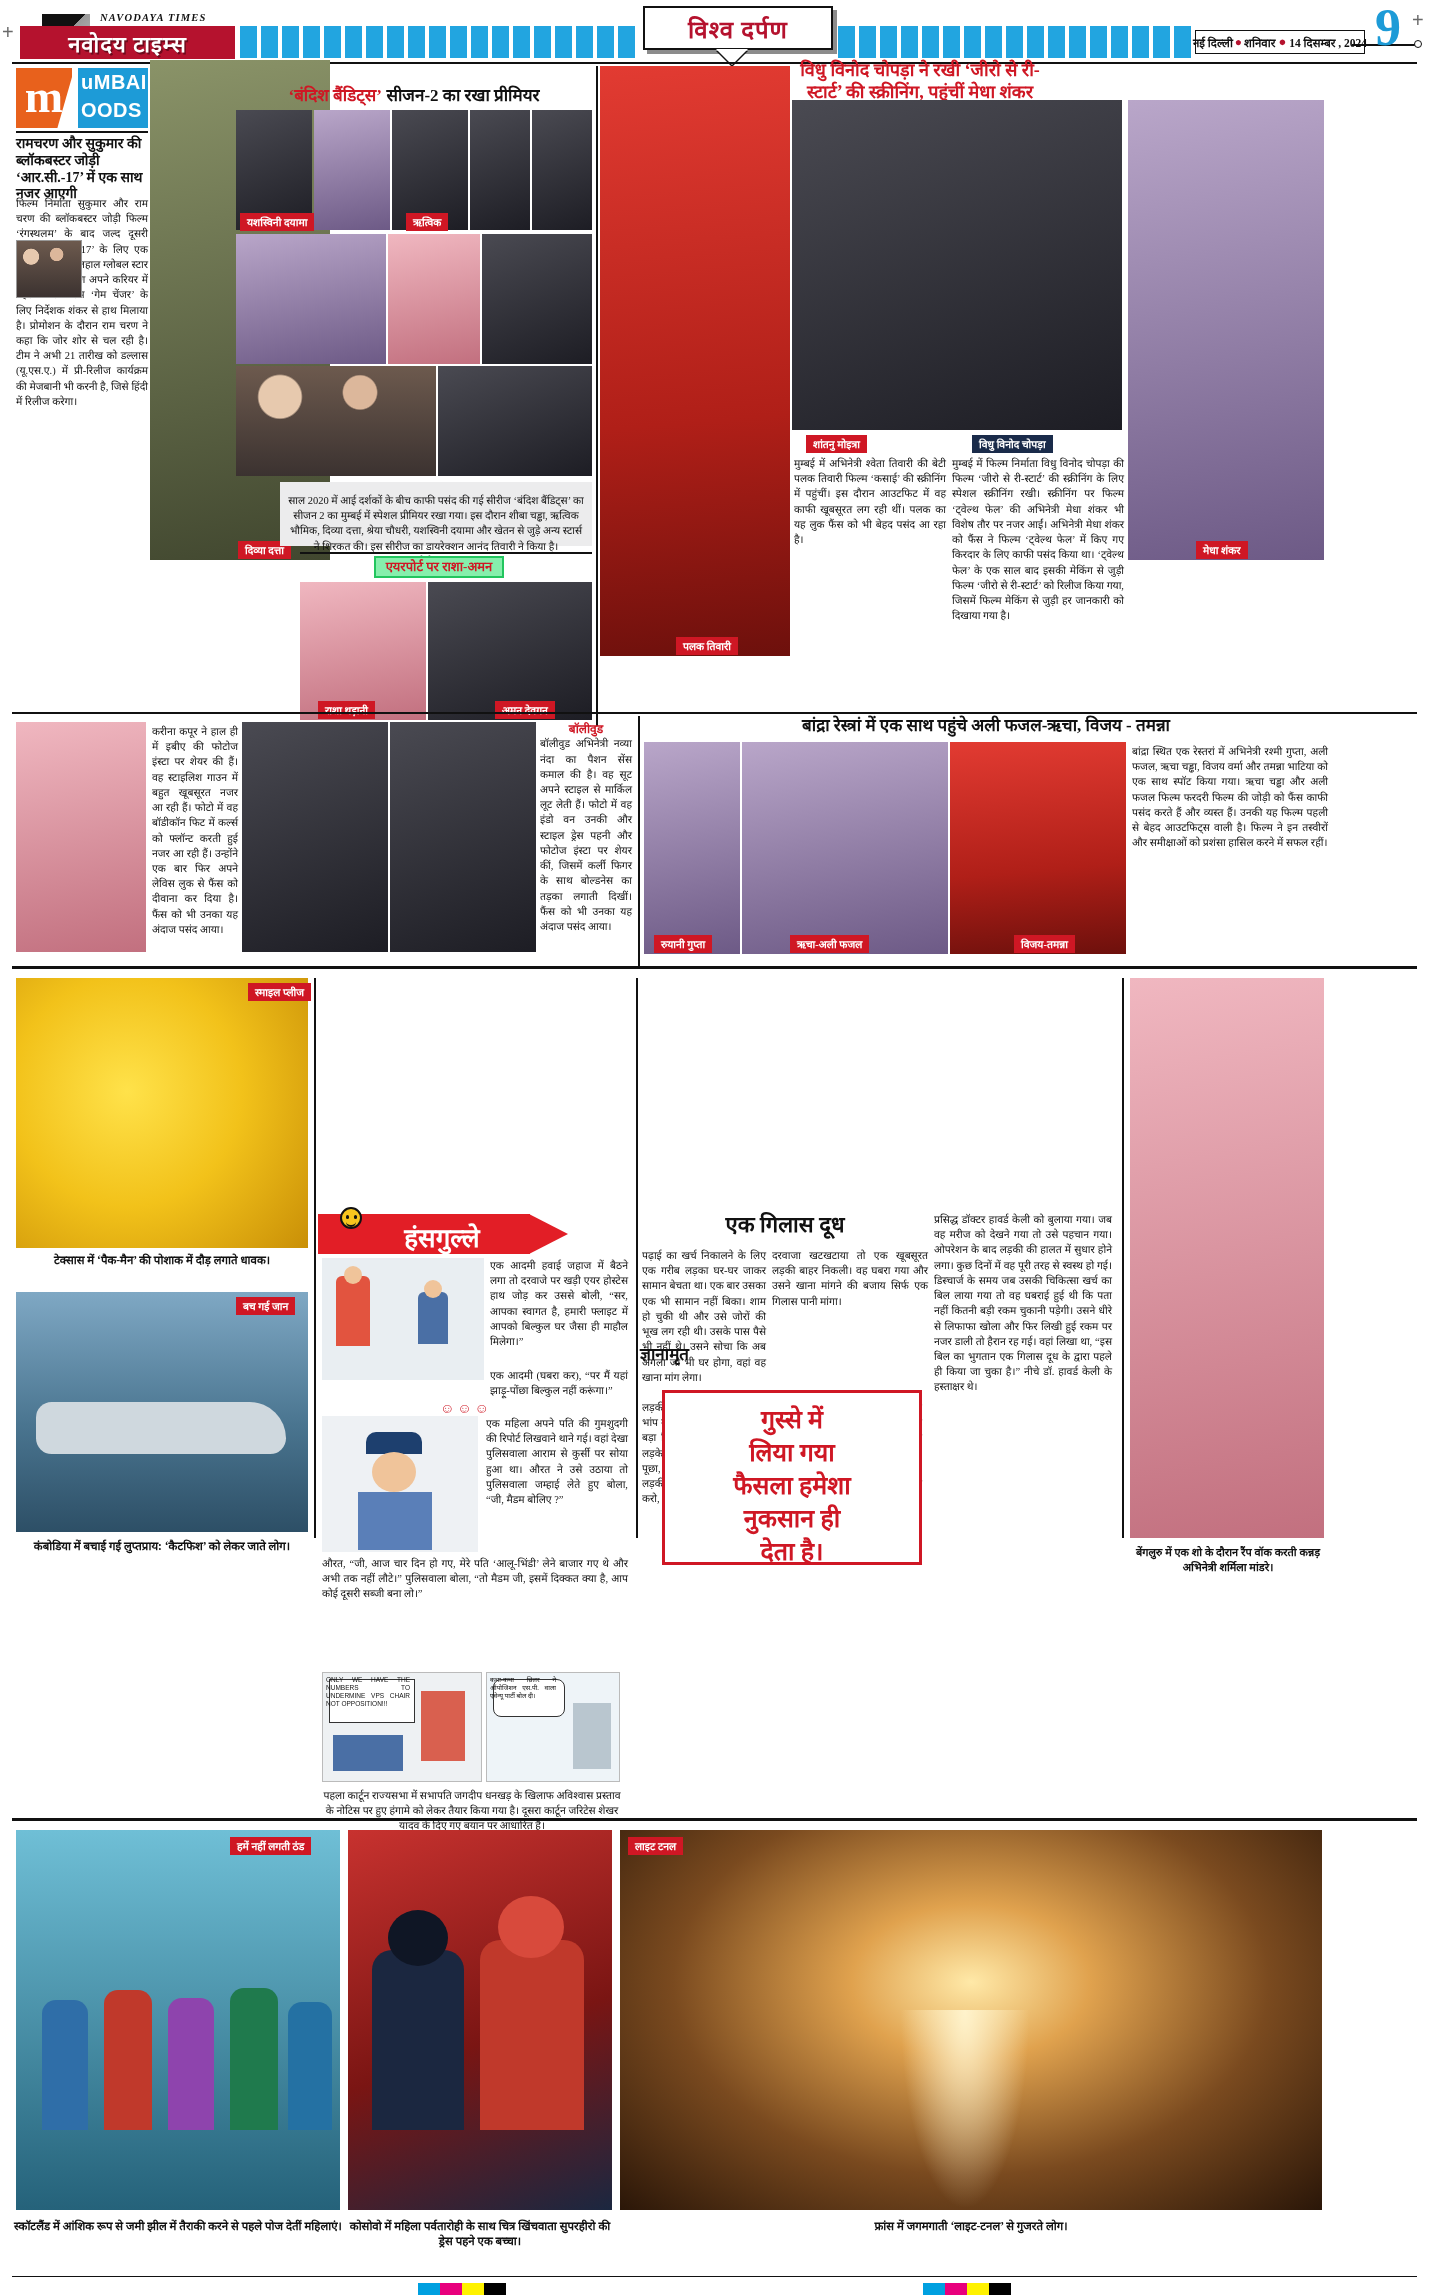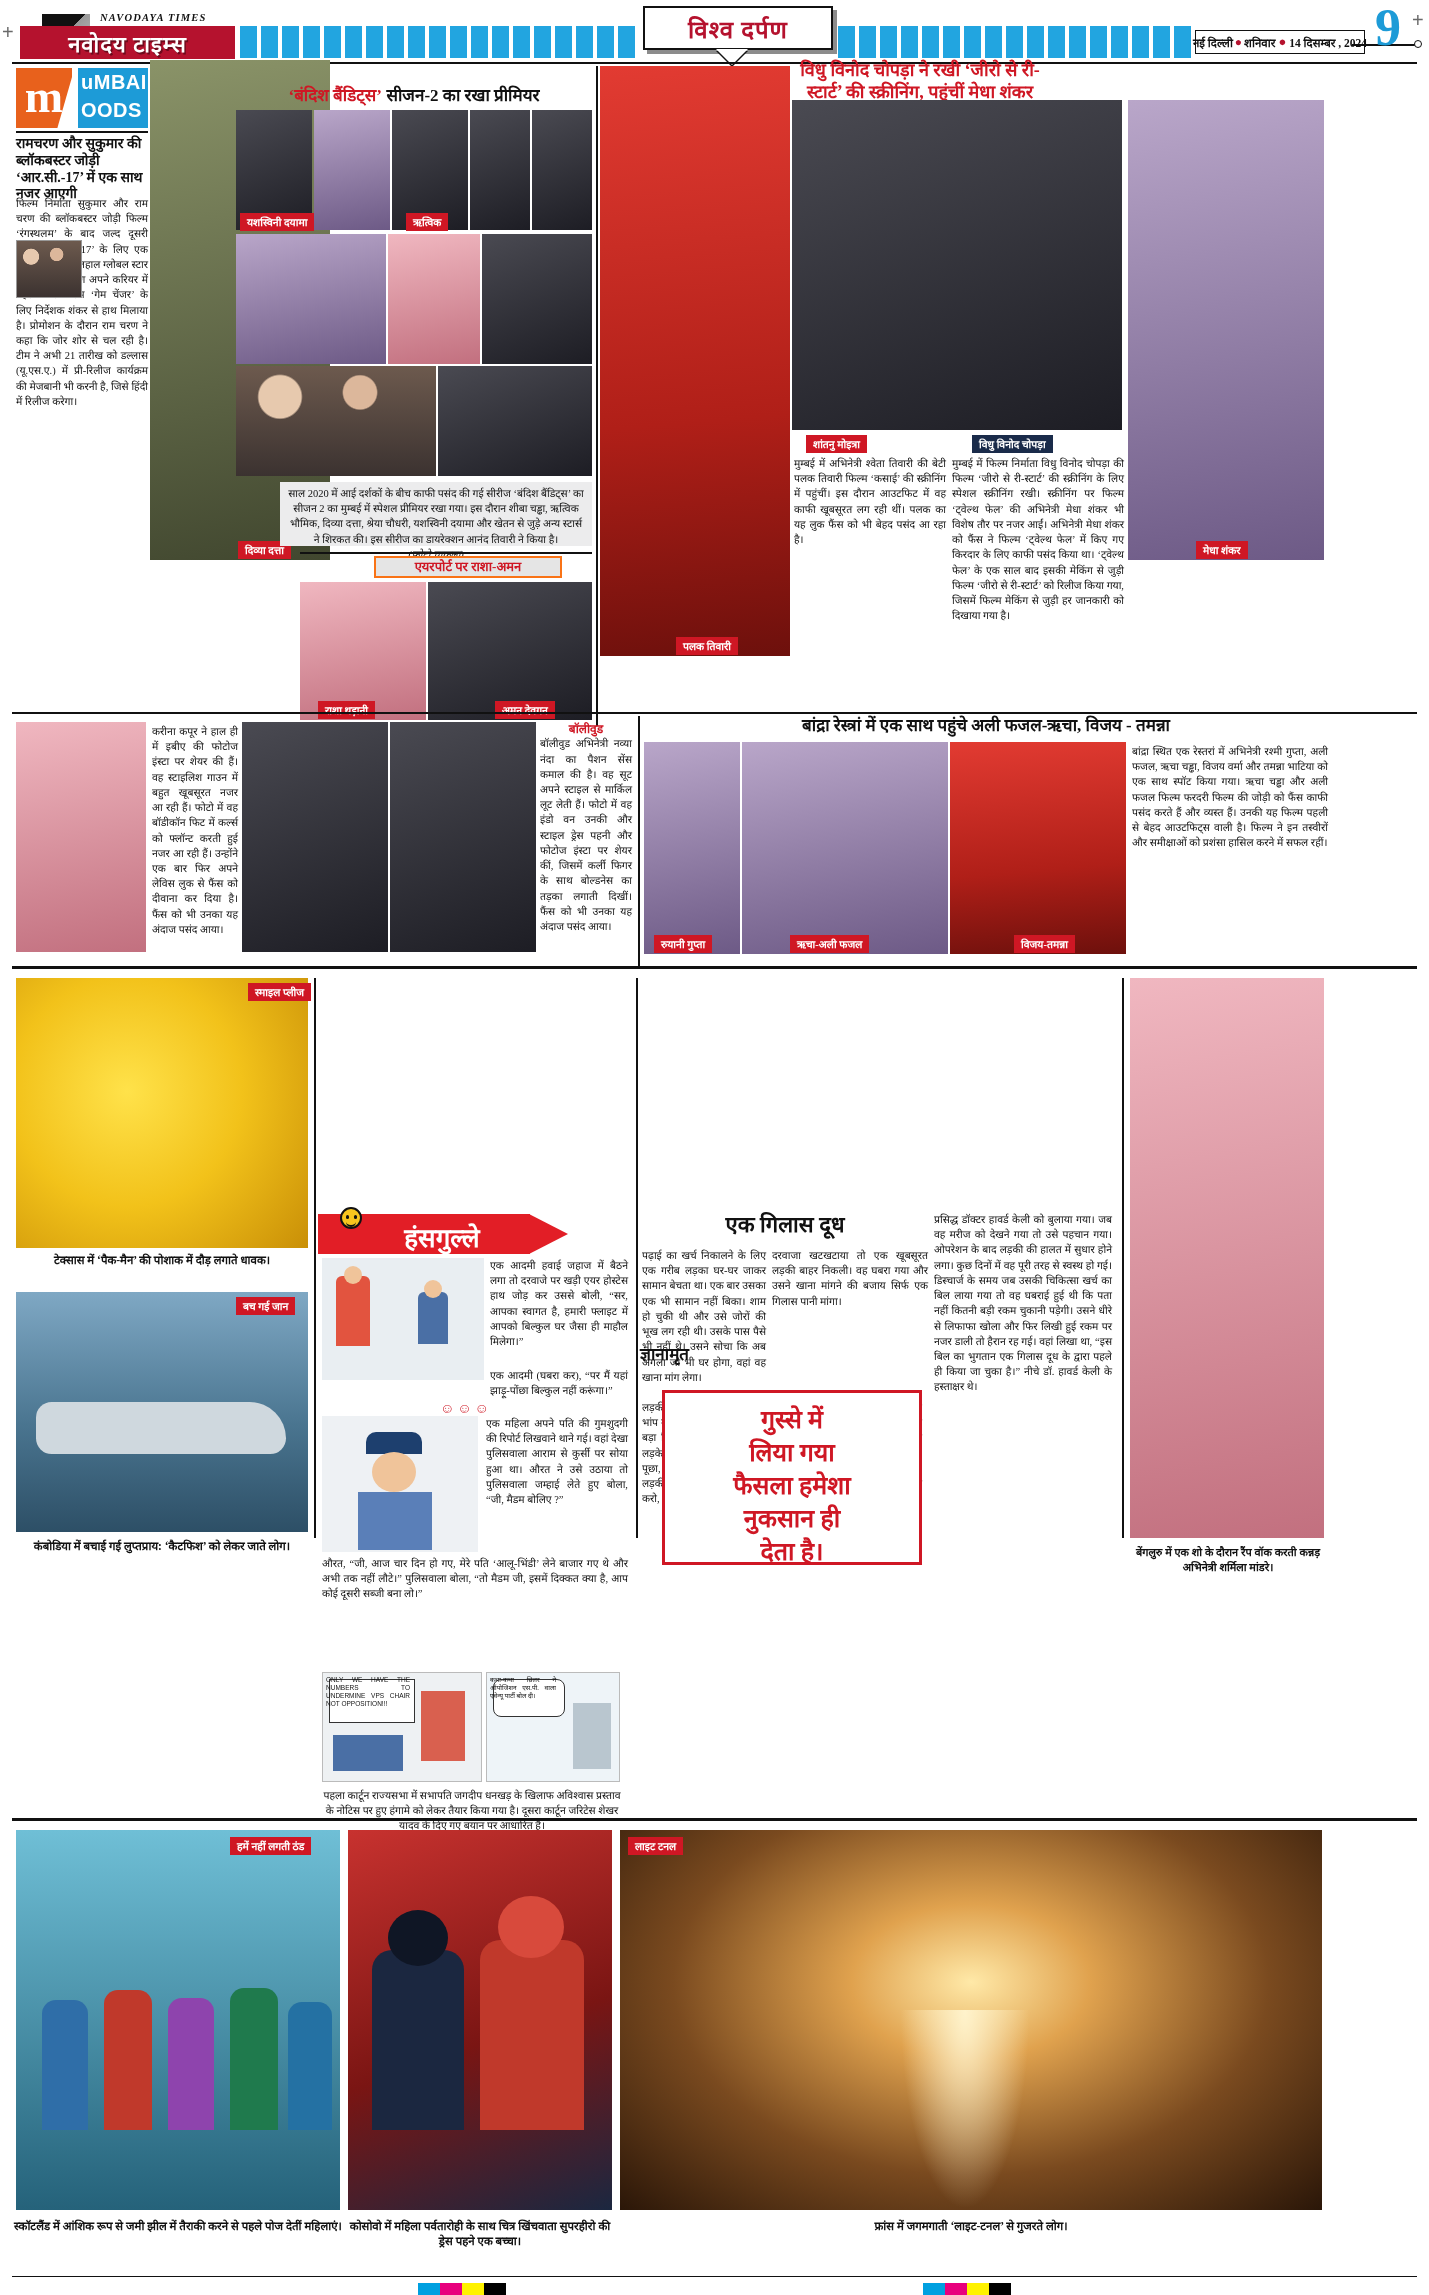--- a/index.html
+++ b/index.html
@@ -289,26 +289,26 @@
   <div class="ph p-dark" style="left:482px;top:234px;width:110px;height:130px;"></div>
 
   <div class="ph p-crowd" style="left:236px;top:366px;width:200px;height:110px;"></div>
   <div class="ph p-dark" style="left:438px;top:366px;width:154px;height:110px;"></div>
 
   <div style="position:absolute;left:452px;top:456px;margin-top:29px;">
     <span class="cap-red">शीबा चड्ढा</span>
   </div>
 
   <div class="greybg" style="position:absolute;left:280px;top:482px;width:312px;height:64px;padding:4px 6px;">
-    <div class="body-txt" style="text-align:center;">साल 2020 में आई दर्शकों के बीच काफी पसंद की गई सीरीज ‘बंदिश बैंडिट्स’ का सीजन 2 का मुम्बई में स्पेशल प्रीमियर रखा गया। इस दौरान शीबा चड्ढा, ऋत्विक भौमिक, दिव्या दत्ता, श्रेया चौधरी, यशस्विनी दयामा और खेतन से जुड़े अन्य स्टार्स ने शिरकत की। इस सीरीज का डायरेक्शन आनंद तिवारी ने किया है।</div>
+    <div class="body-txt" style="text-align:center;margin-top:7px;">साल 2020 में आई दर्शकों के बीच काफी पसंद की गई सीरीज ‘बंदिश बैंडिट्स’ का सीजन 2 का मुम्बई में स्पेशल प्रीमियर रखा गया। इस दौरान शीबा चड्ढा, ऋत्विक भौमिक, दिव्या दत्ता, श्रेया चौधरी, यशस्विनी दयामा और खेतन से जुड़े अन्य स्टार्स ने शिरकत की। इस सीरीज का डायरेक्शन आनंद तिवारी ने किया है।</div>
     <div class="body-txt" style="text-align:center;font-style:italic;">(फोटो चाकला)</div>
   </div>
 
   <div style="position:absolute;left:300px;top:552px;width:292px;height:1.5px;background:#111;"></div>
-  <div style="position:absolute;left:374px;top:556px;width:188px;height:22px;border:2px solid #f97316;background:#e5e5e5;display:flex;align-items:center;justify-content:center;">
+  <div style="position:absolute;left:374px;top:556px;width:130px;height:22px;border:2px solid #22c55e;background:#86efac;display:flex;align-items:center;justify-content:center;">
     <span class="hl hl-red" style="font-size:13px;">एयरपोर्ट पर राशा-अमन</span>
   </div>
   <div class="ph p-pink" style="left:300px;top:582px;width:126px;height:138px;"></div>
   <div class="ph p-dark" style="left:428px;top:582px;width:164px;height:138px;"></div>
   <div style="position:absolute;left:318px;top:700px;">
     <span class="cap-red">राशा थड़ानी</span>
   </div>
   <div style="position:absolute;left:495px;top:700px;">
     <span class="cap-red">अमन देवगन</span>
   </div>

